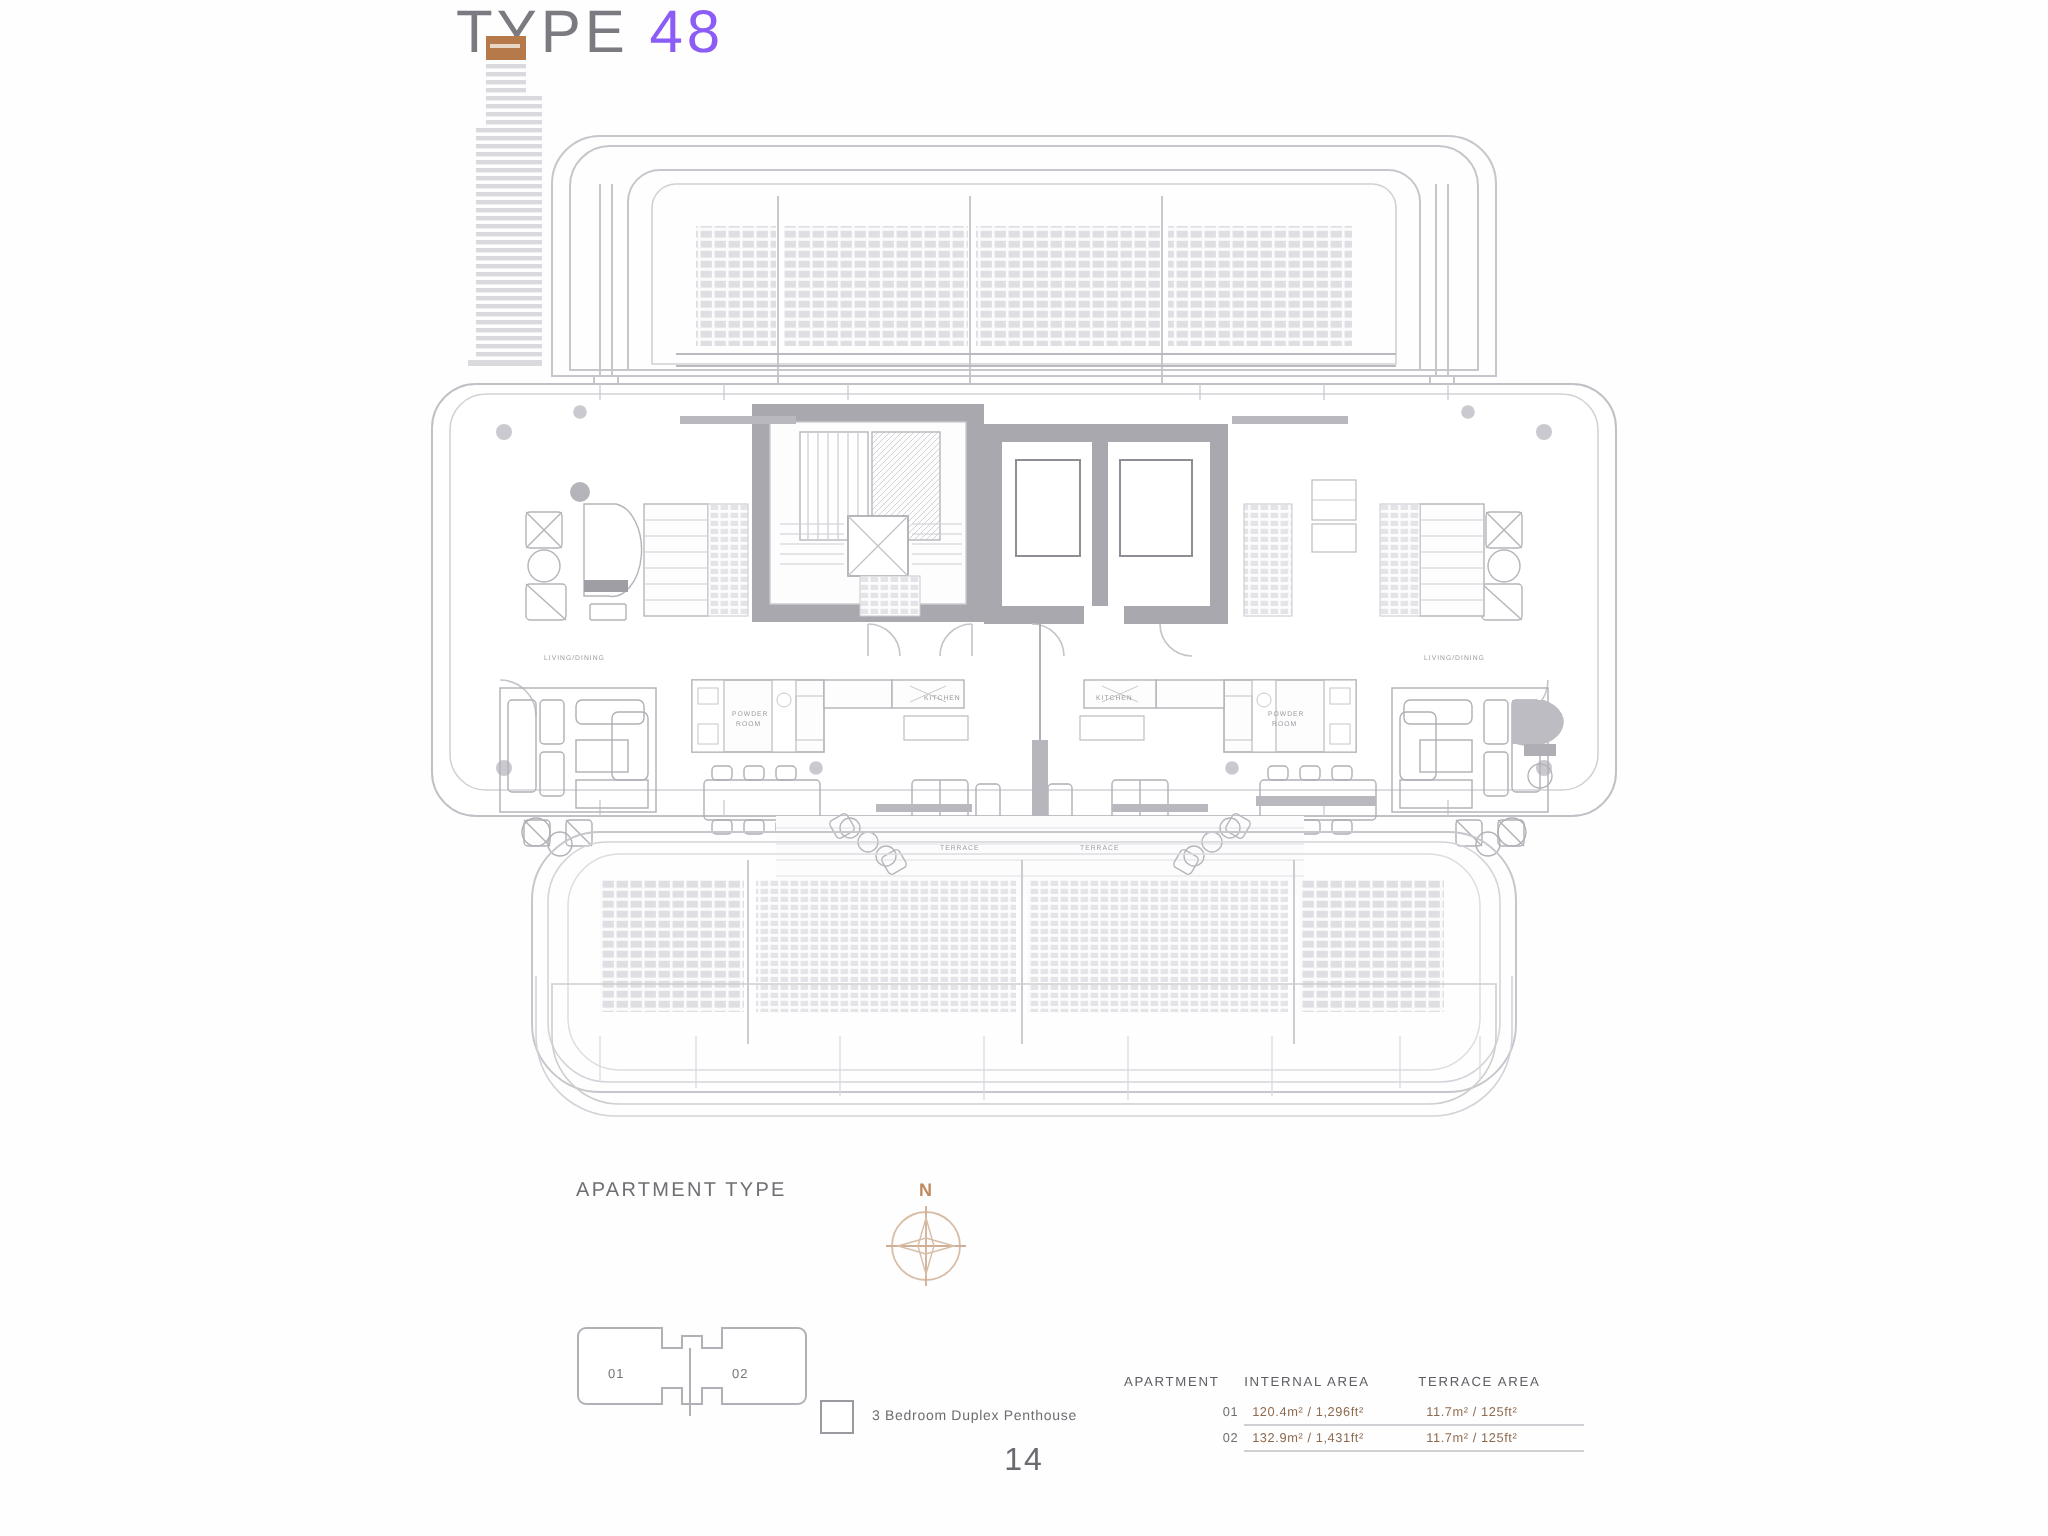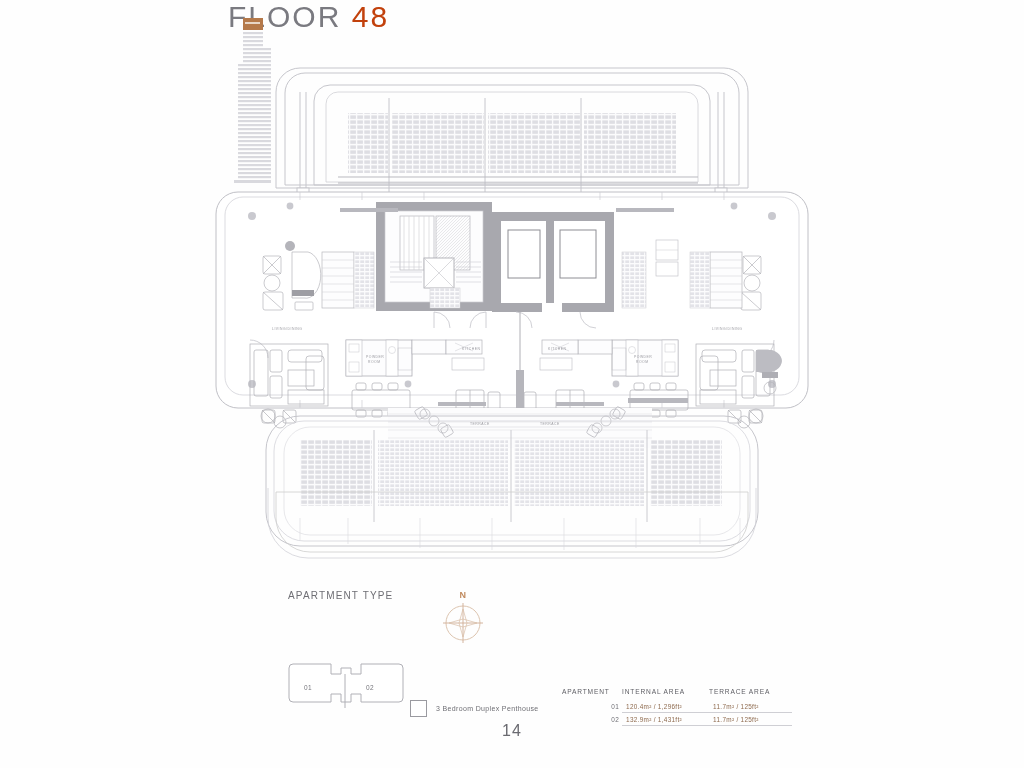--- a/index.html
+++ b/index.html
@@ -18,21 +18,21 @@
   
   #title {
     position: absolute;
     left: 228px; top: 0px;
     font-size: 30px;
     letter-spacing: 2.0px;
     font-weight: 300;
     color: #7a7a80;
     white-space: nowrap;
   }
-  #title .num { color: #c2410c; font-weight: 300; }
+  #title .num { color: #8b5cf6; font-weight: 300; }
 
   
   #plan {
     position: absolute;
     left: 0; top: 40px;
     width: 1024px; height: 520px;
   }
   #plan svg { display: block; }
 
   #tower {
@@ -143,21 +143,21 @@
     color: #6a6a70;
     letter-spacing: 1px;
   }
 </style>
 </head>
 <body>
 
 <div id="page">
 
   <div id="title">
-    <span>FLOOR</span>
+    <span>TYPE</span>
     <span class="num">48</span>
   </div>
 
   <div id="plan">
     <svg width="1024" height="520" viewBox="0 0 1024 520" xmlns="http://www.w3.org/2000/svg">
       <defs>
         <pattern id="tile" width="7" height="5" patternUnits="userSpaceOnUse">
           <rect width="7" height="5" fill="#fbfbfc"></rect>
           <rect width="5.6" height="3.4" x="0.3" y="0.4" fill="#dedee3"></rect>
         </pattern>

